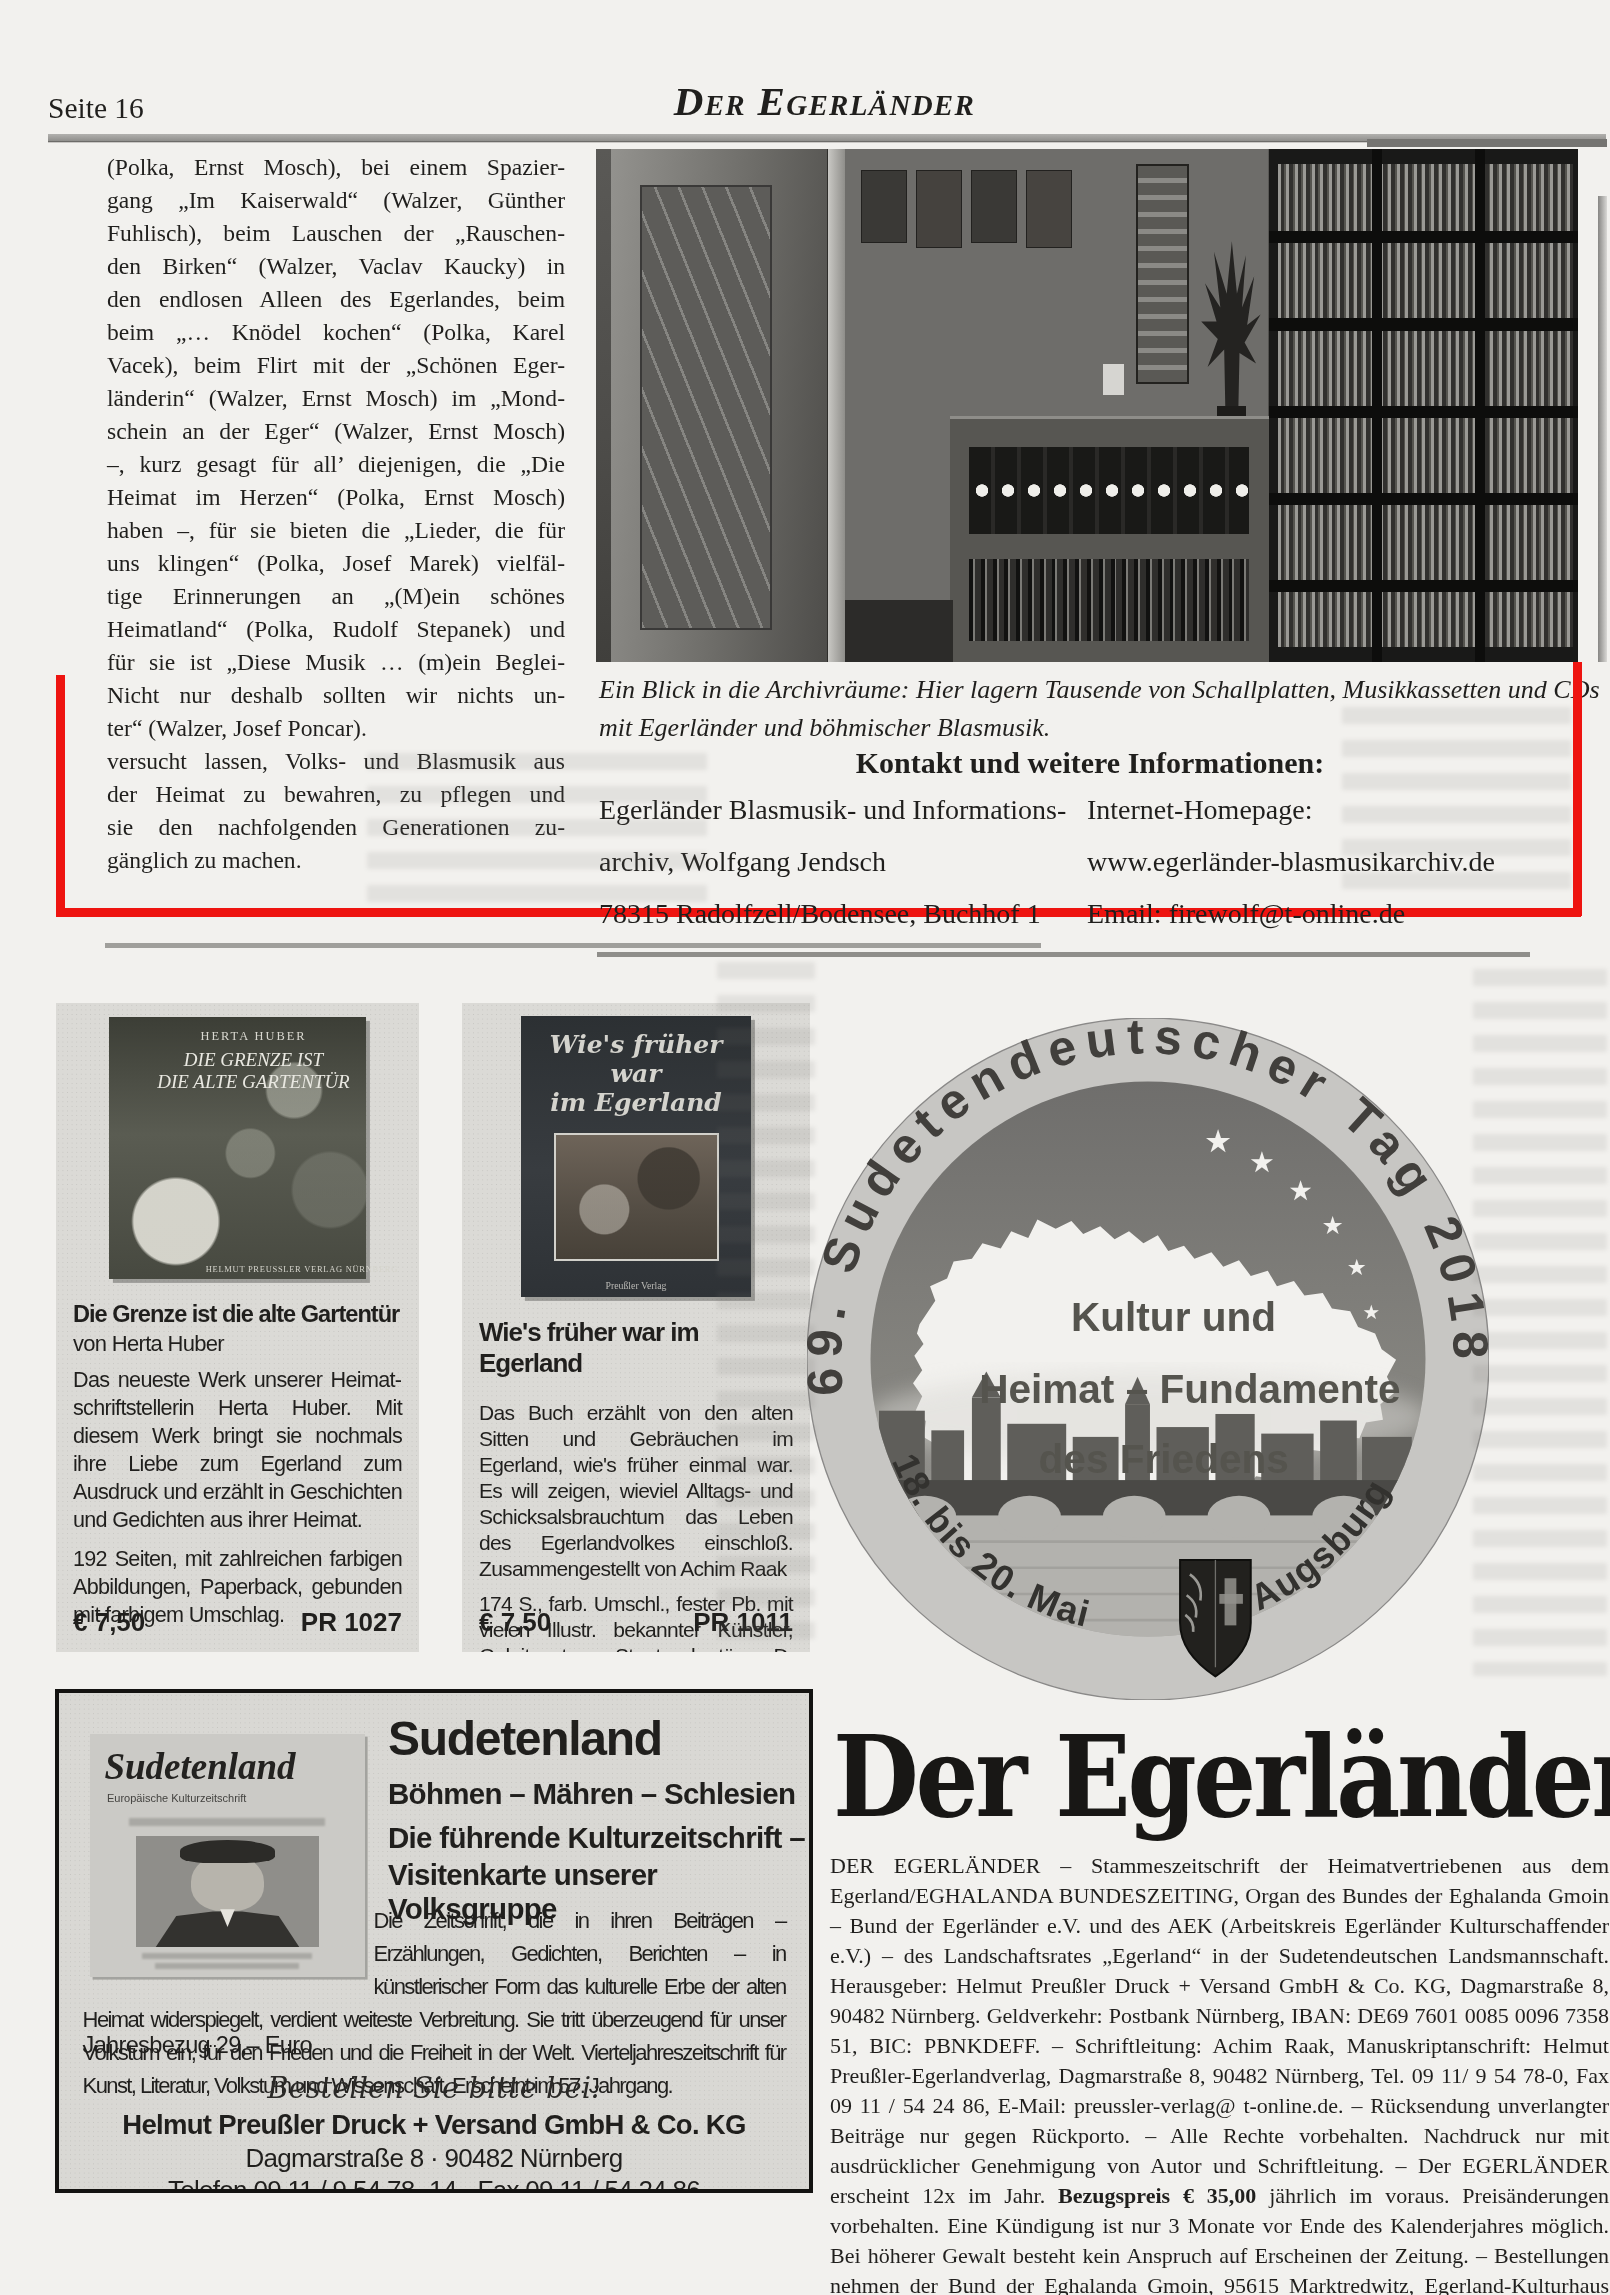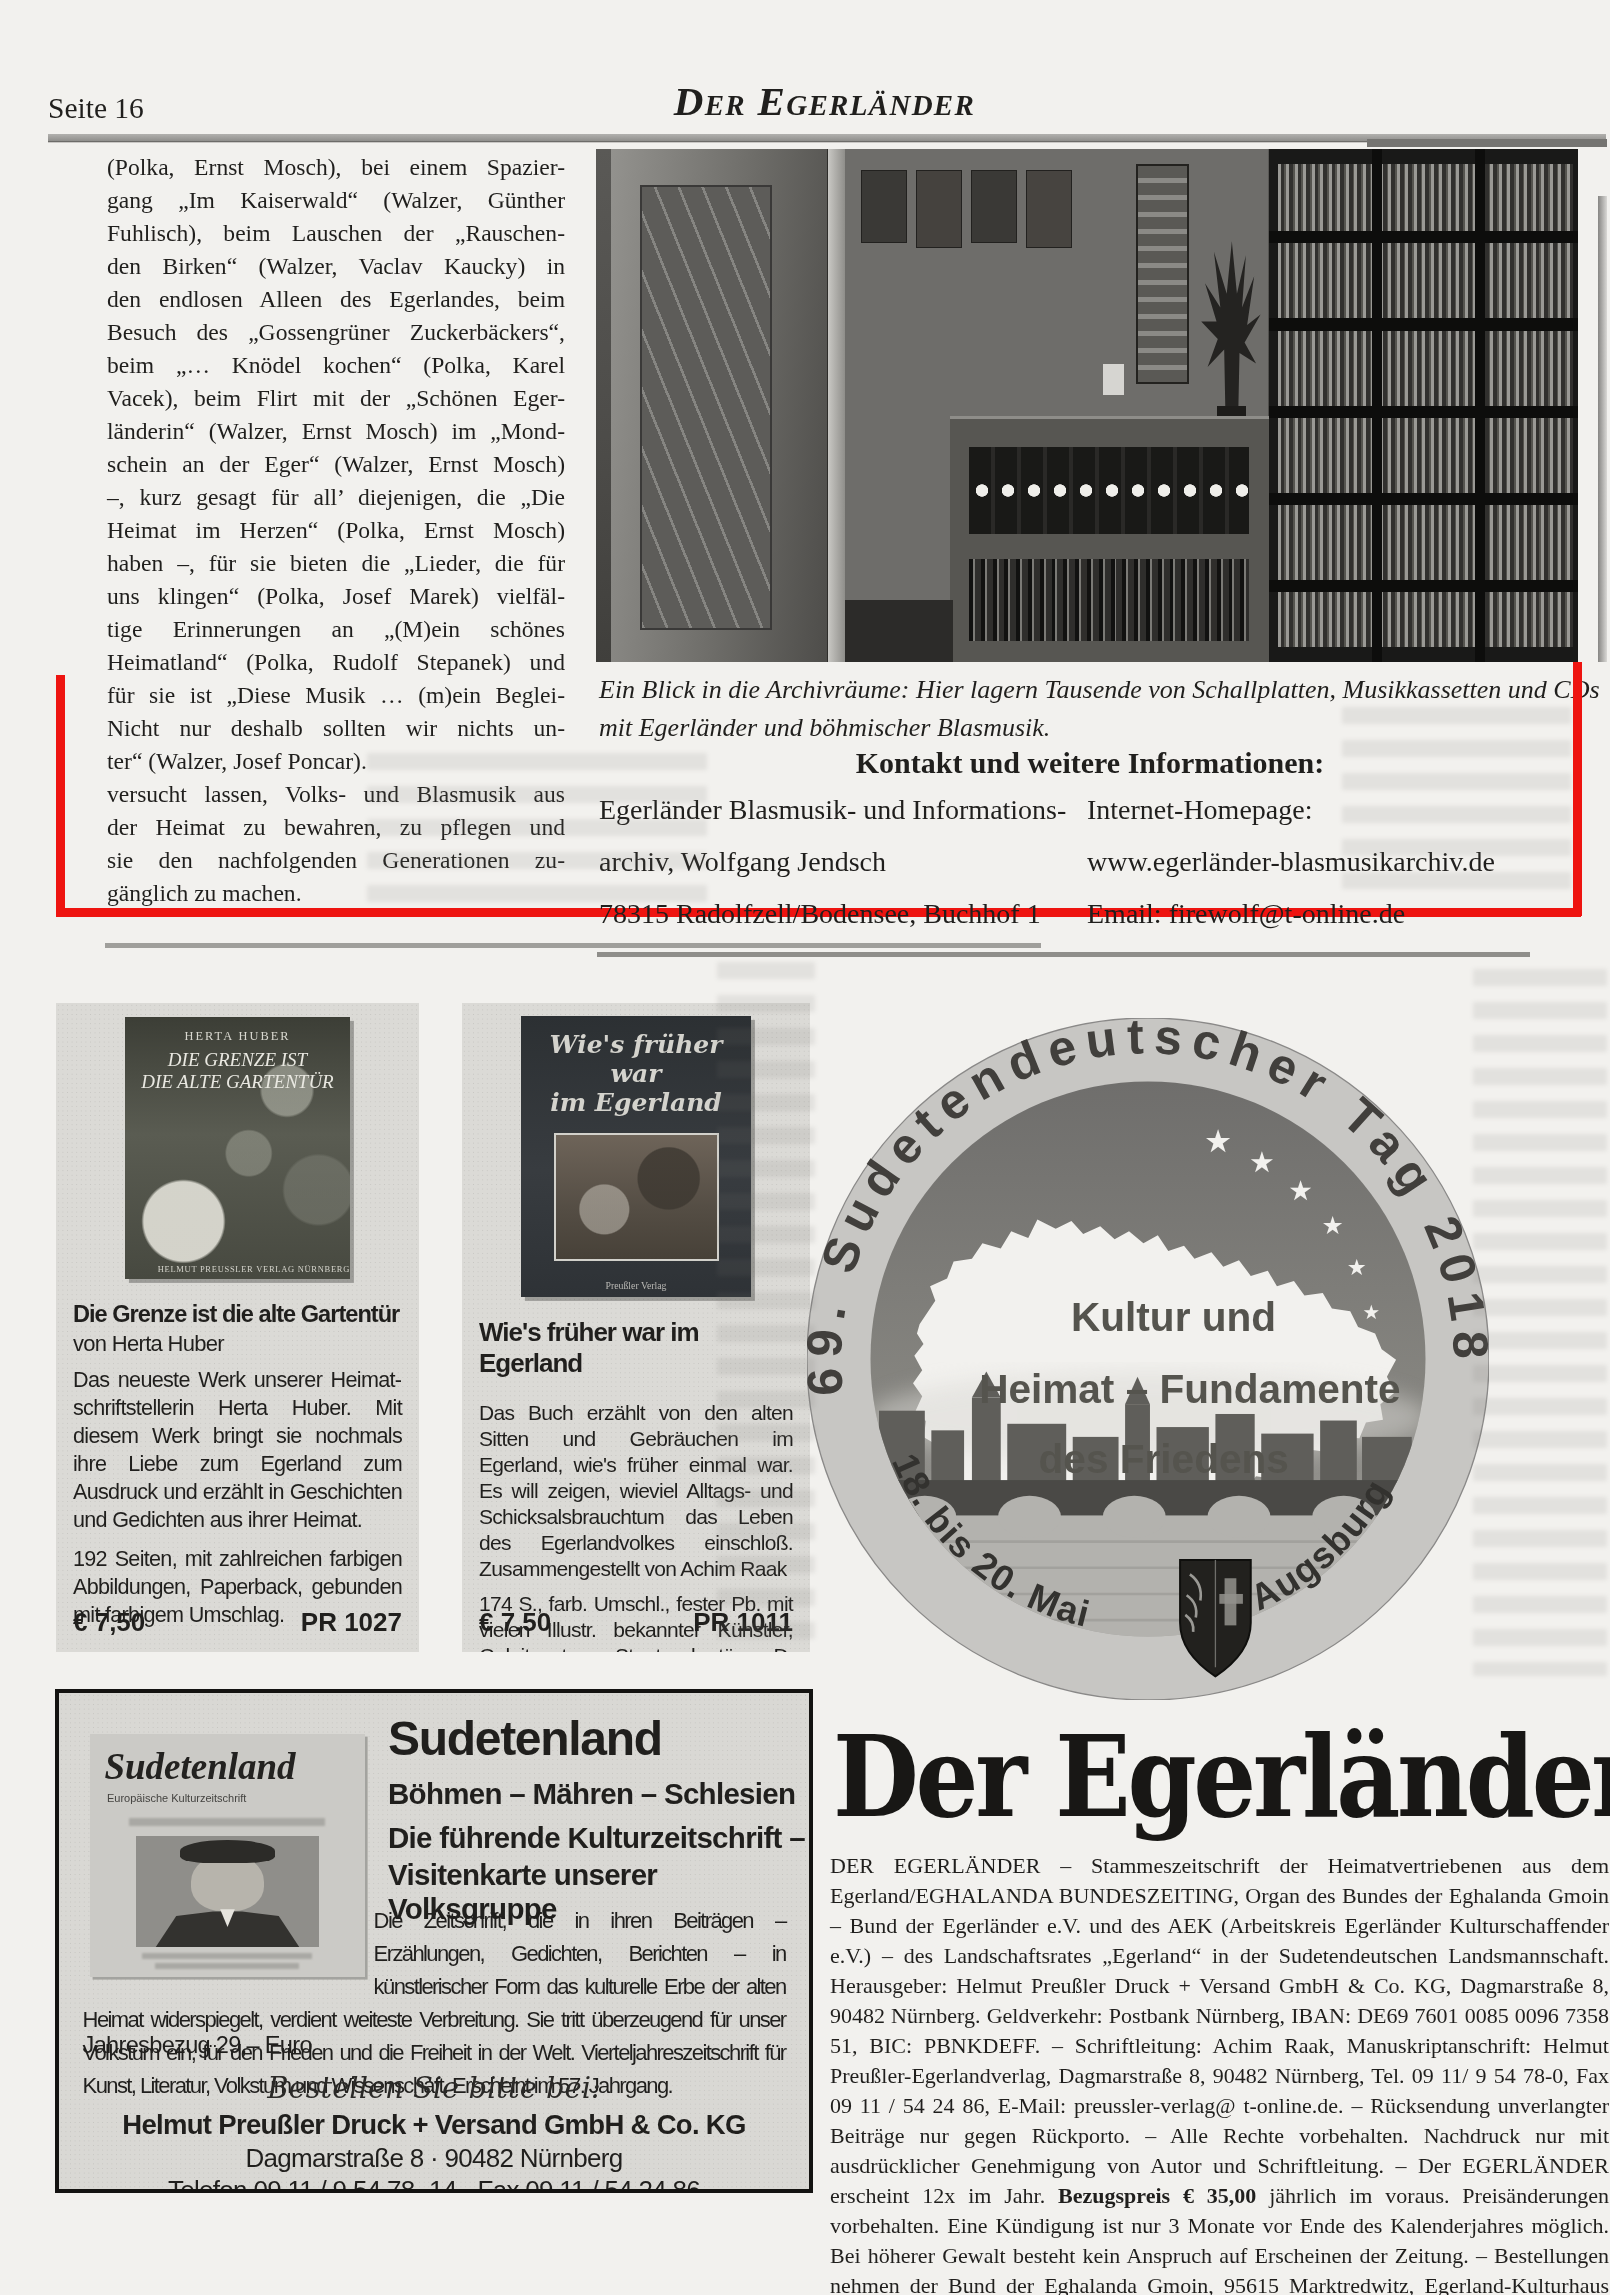--- a/index.html
+++ b/index.html
@@ -82,21 +82,20 @@
   <div class="abs hdr-rule" style="left:48px;top:134px;width:1558px;height:6.5px;"></div>
   <div class="abs hdr-rule-dark" style="left:1367px;top:139px;width:240px;height:7.9px;"></div>
 
   <div class="abs article" style="left:107px;top:151px;">
 
   <div class="jline">(Polka, Ernst Mosch), bei einem Spazier-</div>
       <div class="jline">gang „Im Kaiserwald“ (Walzer, Günther</div>
       <div class="jline">Fuhlisch), beim Lauschen der „Rauschen-</div>
       <div class="jline">den Birken“ (Walzer, Vaclav Kaucky) in</div>
       <div class="jline">den endlosen Alleen des Egerlandes, beim</div>
-      <div class="jline">Besuch des „Gossengrüner Zuckerbäckers“,</div>
       <div class="jline">beim „… Knödel kochen“ (Polka, Karel</div>
       <div class="jline">Vacek), beim Flirt mit der „Schönen Eger-</div>
       <div class="jline">länderin“ (Walzer, Ernst Mosch) im „Mond-</div>
       <div class="jline">schein an der Eger“ (Walzer, Ernst Mosch)</div>
       <div class="jline">–, kurz gesagt für all’ diejenigen, die „Die</div>
       <div class="jline">Heimat im Herzen“ (Polka, Ernst Mosch)</div>
       <div class="jline">haben –, für sie bieten die „Lieder, die für</div>
       <div class="jline">uns klingen“ (Polka, Josef Marek) vielfäl-</div>
       <div class="jline">tige Erinnerungen an „(M)ein schönes</div>
       <div class="jline">Heimatland“ (Polka, Rudolf Stepanek) und</div>
@@ -167,21 +166,21 @@
 
   <div class="contact-line nowrap">Internet-Homepage:</div>
       <div class="contact-line nowrap">www.egerländer-blasmusikarchiv.de</div>
       <div class="contact-line nowrap">Email: firewolf@t-online.de</div>
     </div>
 
   <div class="abs rule-gray" style="left:105px;top:943px;width:936px;height:5.2px;"></div>
   <div class="abs rule-gray" style="left:597px;top:952px;width:933px;height:5.2px;background:#8f8e8a;"></div>
 
   <div class="abs adbox" style="left:56px;top:1003px;width:363px;height:649px;padding:0;">
-    <div class="cover1" style="position:relative;width:225px;height:262px;margin:14.4px auto 0;">
+    <div class="cover1" style="position:relative;width:225px;height:262px;margin:14.4px auto 0;padding-left:32px;">
       <div style="text-align:center;padding-top:11.8px;font-size:12.4px;letter-spacing:2px;color:#d9d8d0;font-family:'Liberation Serif',serif;">HERTA HUBER</div>
       <div style="text-align:center;margin-top:5.2px;font-style:italic;font-size:19px;color:#e9e8e1;font-family:'Liberation Serif',serif;">DIE GRENZE IST</div>
       <div style="text-align:center;font-style:italic;font-size:19px;color:#e9e8e1;font-family:'Liberation Serif',serif;">DIE ALTE GARTENTÜR</div>
       <div style="position:absolute;bottom:5.2px;width:100%;text-align:right;font-size:8.5px;letter-spacing:0.7px;color:#d5d4cc;font-family:'Liberation Serif',serif;">HELMUT PREUSSLER VERLAG NÜRNBERG</div>
     </div>
     <div class="ad-title" style="margin:22px 17px 0;font-size:23.6px;">Die Grenze ist die alte Gartentür</div>
     <div style="margin:2.6px 17px 0;font-size:22px;letter-spacing:-0.7px;">von Herta Huber</div>
     <div class="ad-body" style="margin:9.2px 17px 0;font-size:21.6px;line-height:28px;">Das neueste Werk unserer Heimat­schriftstellerin Herta Huber. Mit diesem Werk bringt sie nochmals ihre Liebe zum Egerland zum Ausdruck und erzählt in Geschichten und Gedichten aus ihrer Heimat.</div>
     <div class="ad-body" style="margin:10.5px 17px 0;font-size:21.6px;line-height:28px;">192 Seiten, mit zahlreichen farbigen Abbildungen, Paperback, gebunden mit farbigem Umschlag.</div>
     <div class="ad-price-row">

